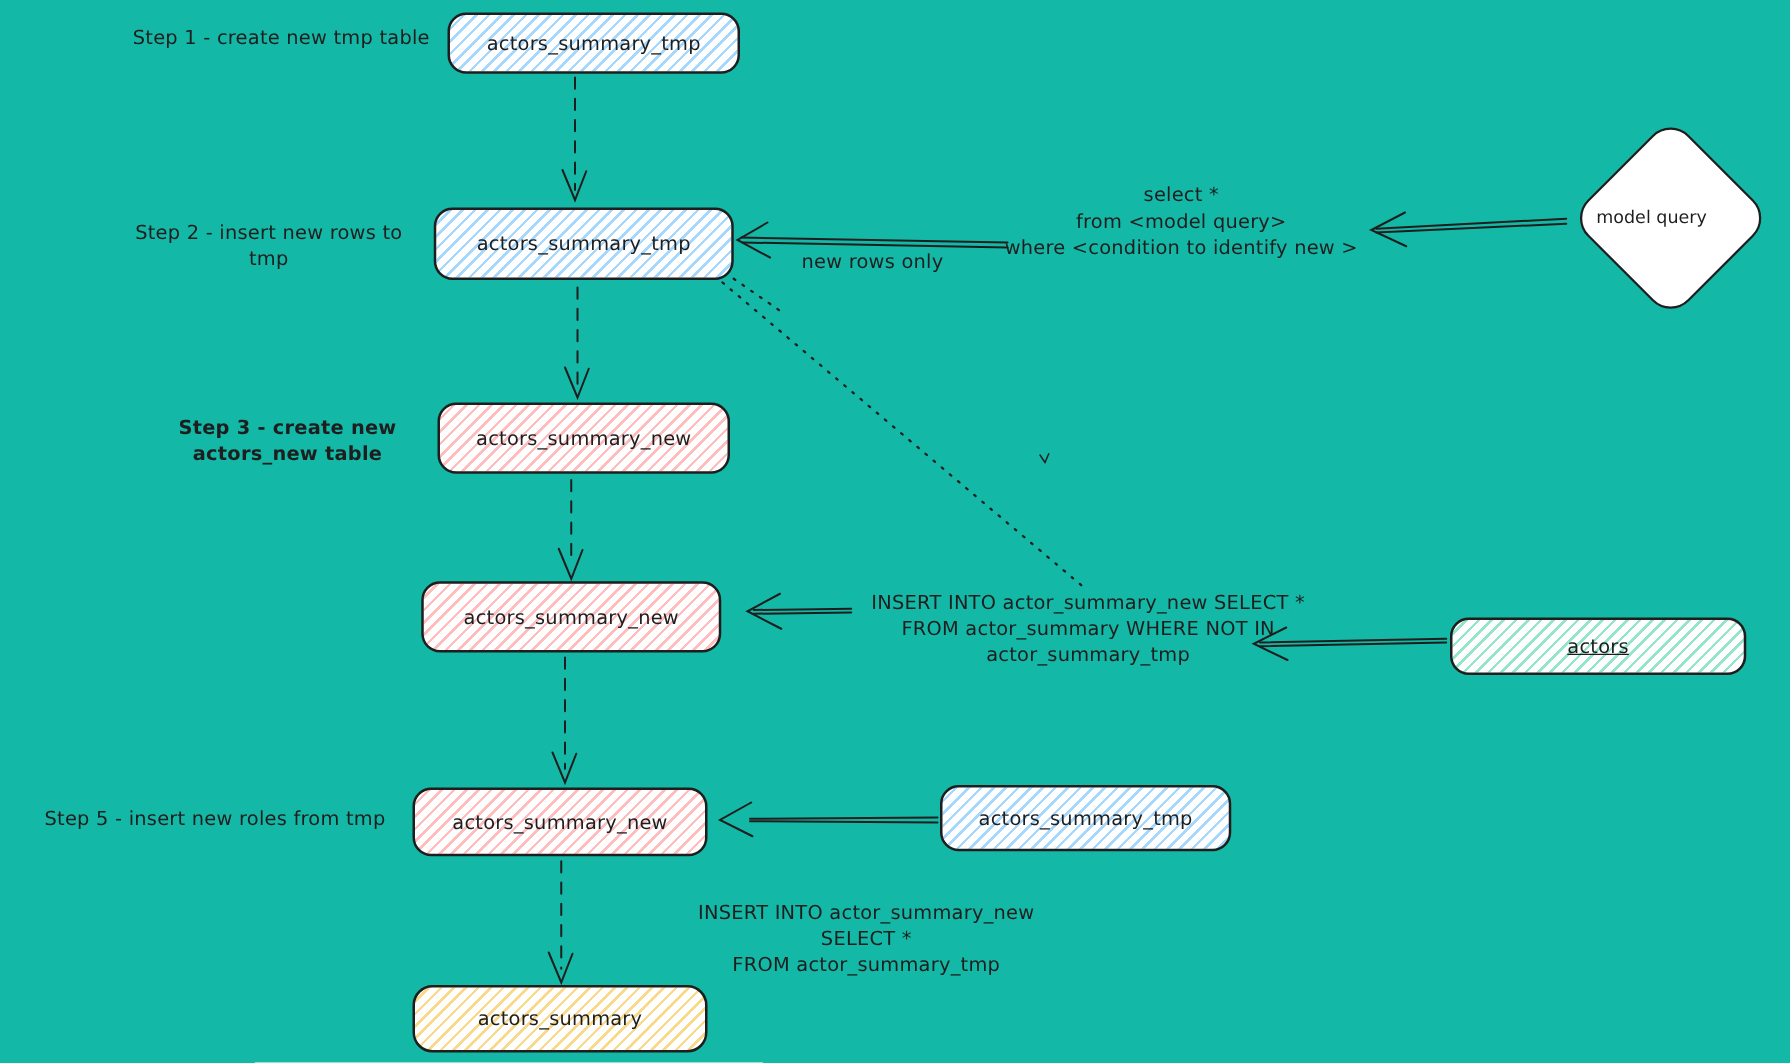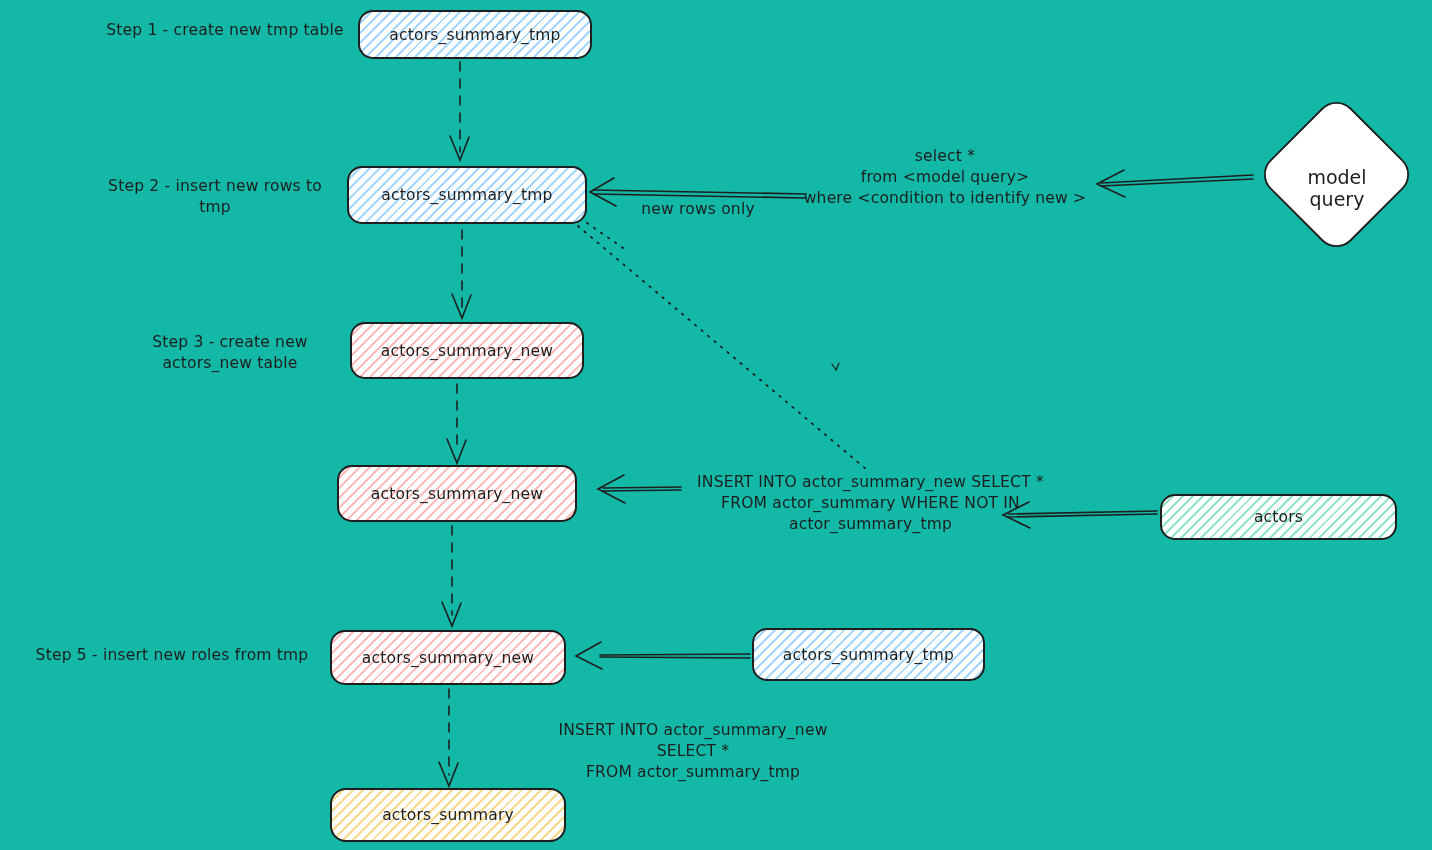--- a/index.html
+++ b/index.html
@@ -23,21 +23,21 @@
   .hatch-blue{background-image:repeating-linear-gradient(135deg,#a5d8ff 0px,#a5d8ff 2px,transparent 2px,transparent 7px);}
   .hatch-red{background-image:repeating-linear-gradient(135deg,#ffbdbd 0px,#ffbdbd 2px,transparent 2px,transparent 7px);}
   .hatch-green{background-image:repeating-linear-gradient(135deg,#93e6c7 0px,#93e6c7 2px,transparent 2px,transparent 7px);}
   .hatch-yellow{background-image:repeating-linear-gradient(135deg,#f9da8a 0px,#f9da8a 2px,transparent 2px,transparent 7px);}
   .label{
     position:absolute;z-index:2;
     font-size:15.5px;line-height:21px;
     text-align:center;white-space:pre-line;letter-spacing:.2px;
   }
   .diamond-label{
-    position:absolute;z-index:2;font-size:19px;text-align:center;
+    position:absolute;z-index:2;font-size:14px;text-align:left;
   }
 </style>
 </head>
 <body>
 
 <div id="canvas">
 
   <svg class="overlay" width="1432" height="850" viewBox="0 0 1432 850">
     <g stroke="#1e1e1e" stroke-width="1.6" fill="none" stroke-linecap="round">
 
@@ -101,31 +101,31 @@
       </g>
 
       <g>
         <rect x="1280" y="118" width="113" height="113" rx="20" ry="20" transform="rotate(45 1336.5 174.5)" fill="#ffffff" stroke-width="1.8"></rect>
       </g>
     </g>
   </svg>
 
   <div class="label" style="left:95px;top:20px;width:260px;">Step 1 - create new tmp table</div>
   <div class="label" style="left:100px;top:176px;width:230px;">Step 2 - insert new rows to tmp</div>
-  <div class="label" style="left:110px;top:332px;width:240px;">Step 3 - create new actors_new table</div>
+  <div class="label" style="left:110px;top:332px;width:240px;font-weight:bold;">Step 3 - create new actors_new table</div>
   <div class="label" style="left:22px;top:645px;width:300px;">Step 5 - insert new roles from tmp</div>
 
   <div class="node hatch-blue" style="left:358px;top:10px;width:234px;height:49px;">actors_summary_tmp</div>
   <div class="node hatch-blue" style="left:347px;top:166px;width:240px;height:58px;">actors_summary_tmp</div>
   <div class="node hatch-red" style="left:350px;top:322px;width:234px;height:57px;">actors_summary_new</div>
   <div class="node hatch-red" style="left:337px;top:465px;width:240px;height:57px;">actors_summary_new</div>
   <div class="node hatch-red" style="left:330px;top:630px;width:236px;height:55px;">actors_summary_new</div>
   <div class="node hatch-yellow" style="left:330px;top:788px;width:236px;height:54px;border-radius:16px;">actors_summary</div>
 
-  <div class="node hatch-green" style="left:1160px;top:494px;width:237px;height:46px;">actors</div>
+  <div class="node hatch-green" style="left:1160px;top:494px;width:237px;height:46px;text-decoration:underline;">actors</div>
   <div class="node hatch-blue" style="left:752px;top:628px;width:233px;height:53px;">actors_summary_tmp</div>
 
   <div class="diamond-label" style="left:1277px;top:166px;width:120px;">model query</div>
 
   <div class="label" style="left:780px;top:146px;width:330px;">select *
 from &lt;model query&gt;
 where &lt;condition to identify new &gt;</div>
   <div class="label" style="left:628px;top:199px;width:140px;">new rows only</div>
   <div class="label" style="left:678px;top:472px;width:385px;">INSERT INTO actor_summary_new SELECT *
 FROM actor_summary WHERE NOT IN

